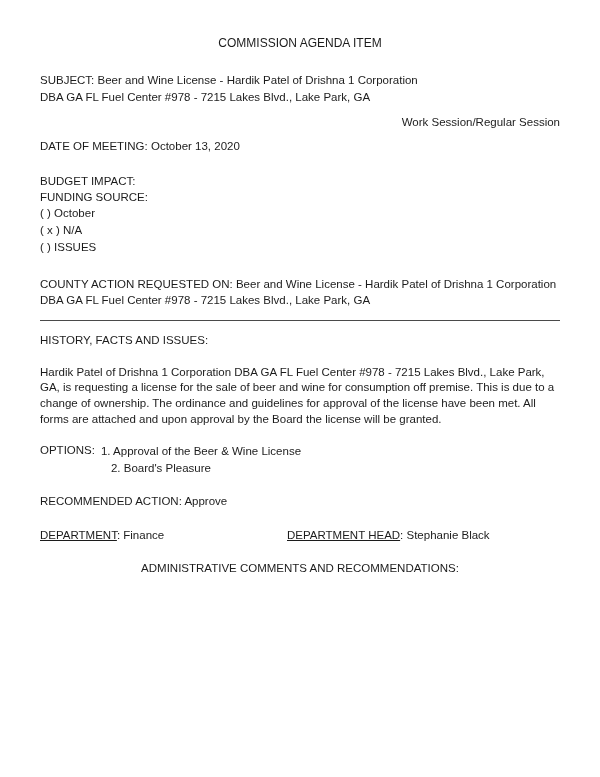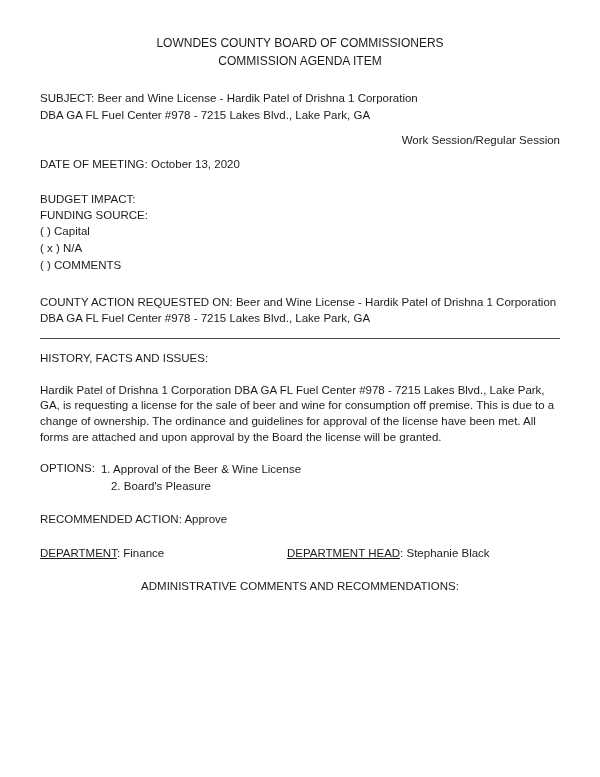--- a/index.html
+++ b/index.html
@@ -47,40 +47,39 @@
   .u { text-decoration:underline;text-align:center; }
 
   .admin-comments { margin-top:18px;text-align:center; }
 </style>
 </head>
 <body>
 
 <div class="page">
 
   <div class="doc-header">
-    <div>LOWNDES COUNTY BOARD OF COMMISSIONERS</div>
     <div>COMMISSION AGENDA ITEM</div>
   </div>
 
   <div class="subject-block">
     <div>SUBJECT: Beer and Wine License - Hardik Patel of Drishna 1 Corporation</div>
     <div>DBA GA FL Fuel Center #978 - 7215 Lakes Blvd., Lake Park, GA</div>
   </div>
 
   <div class="session-line">Work Session/Regular Session</div>
 
   <div class="meeting-date">DATE OF MEETING: October 13, 2020</div>
 
   <div class="budget-block">
     <div>BUDGET IMPACT:</div>
     <div>FUNDING SOURCE:</div>
     <div class="funding-list">
-      <div>( )  Capital</div>
+      <div>( )  October</div>
       <div>( x ) N/A</div>
-      <div>( )  COMMENTS</div>
+      <div>( )  ISSUES</div>
     </div>
   </div>
 
   <div class="county-action">COUNTY ACTION REQUESTED ON: Beer and Wine License - Hardik Patel of Drishna 1 Corporation DBA GA FL Fuel Center #978 - 7215 Lakes Blvd., Lake Park, GA</div>
 
   <div class="history-label">HISTORY, FACTS AND ISSUES:</div>
 
   <div class="history-body">Hardik Patel of Drishna 1 Corporation DBA GA FL Fuel Center #978 - 7215 Lakes Blvd., Lake Park, GA, is requesting a license for the sale of beer and wine for consumption off premise. This is due to a change of ownership. The ordinance and guidelines for approval of the license have been met. All forms are attached and upon approval by the Board the license will be granted.</div>
 
   <div class="options-block">

